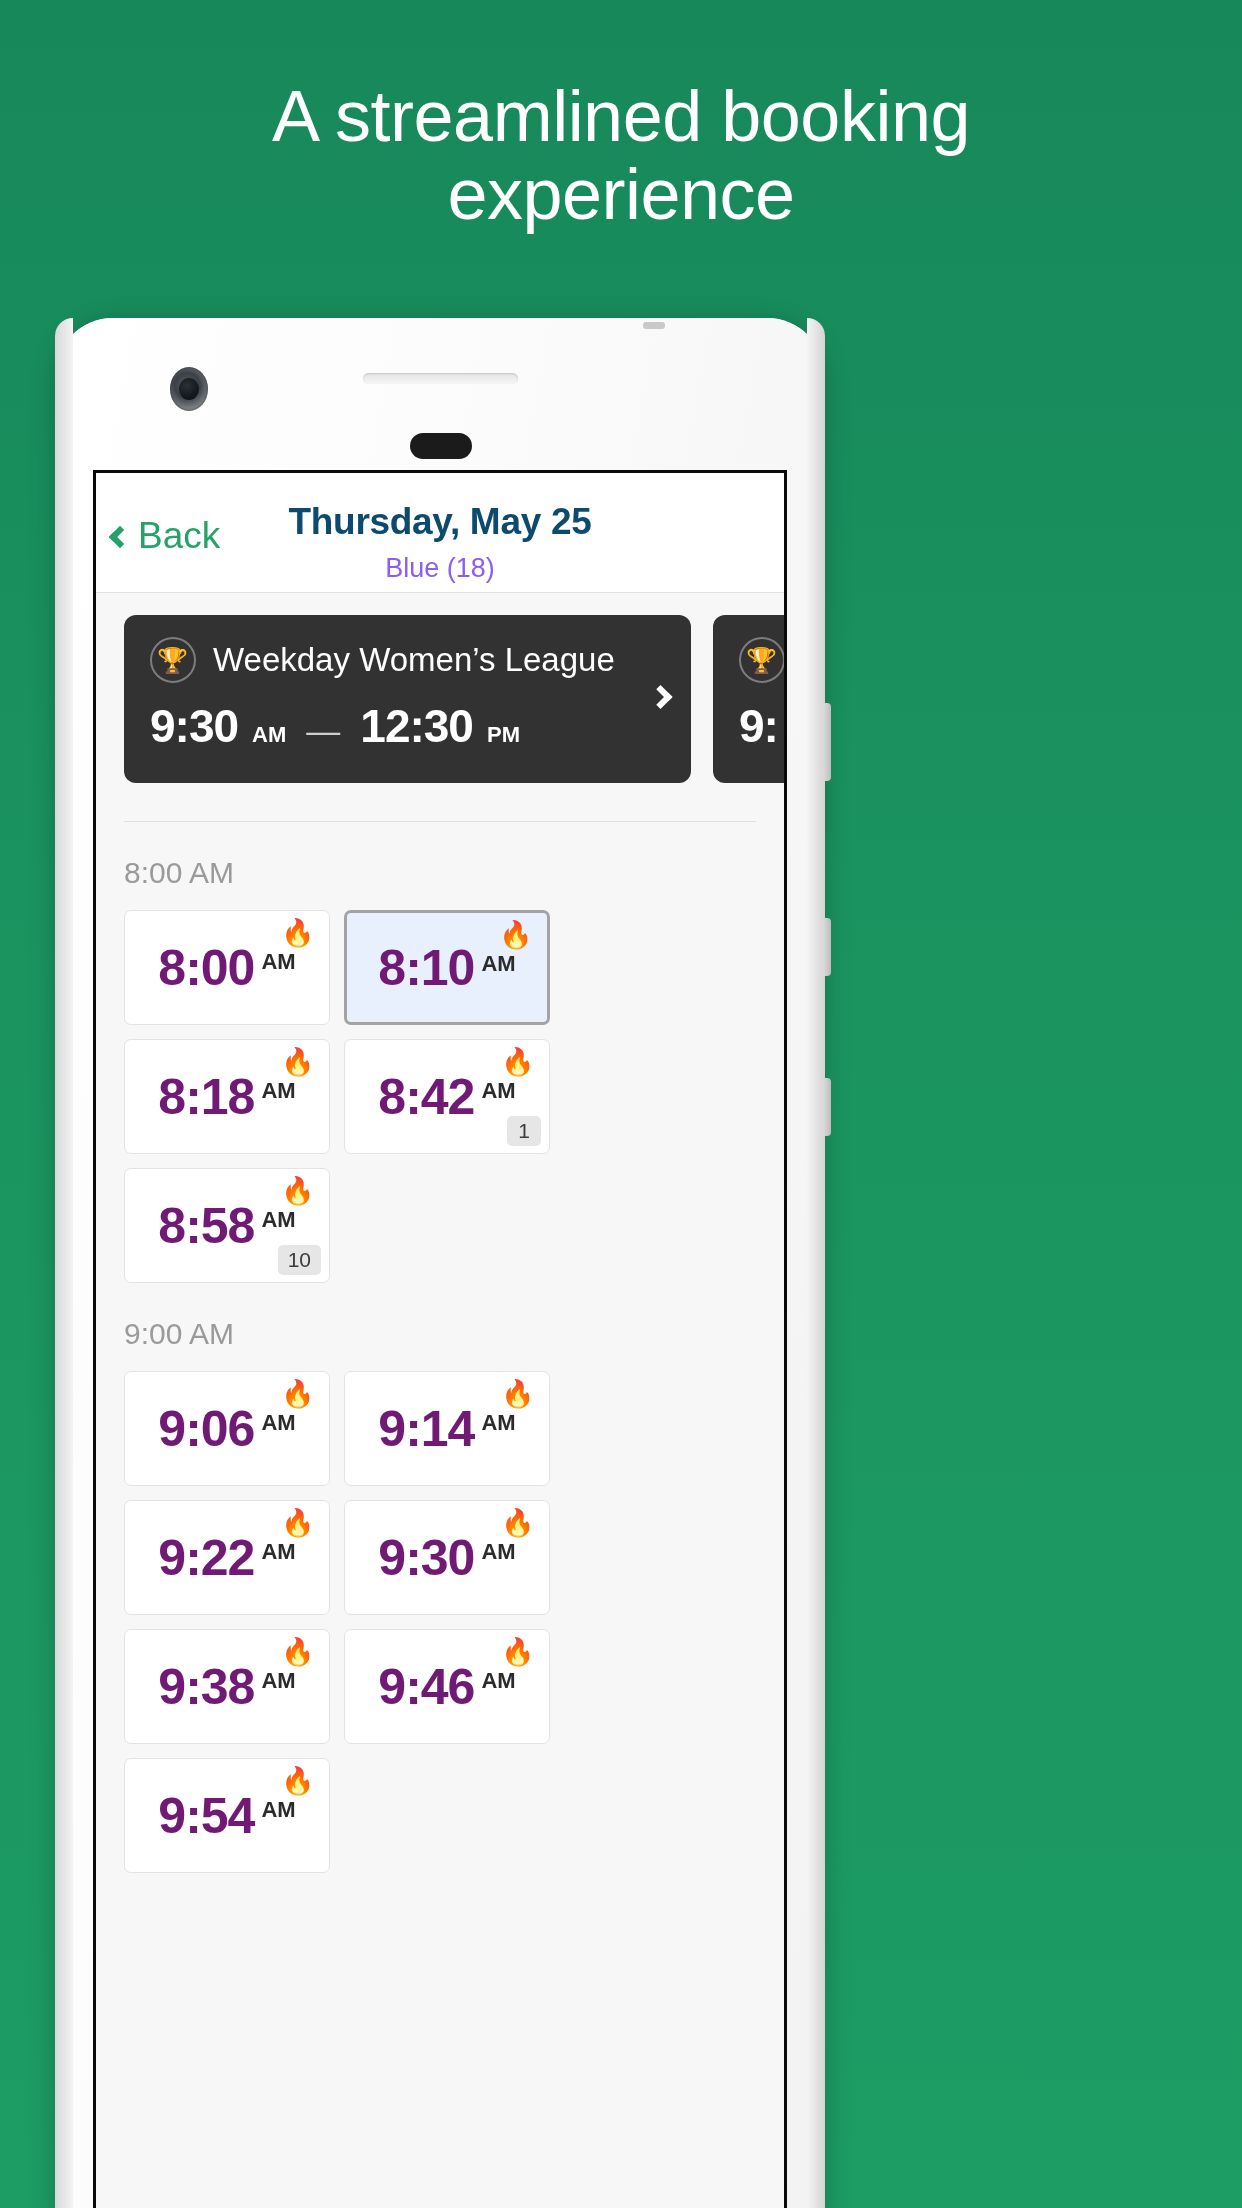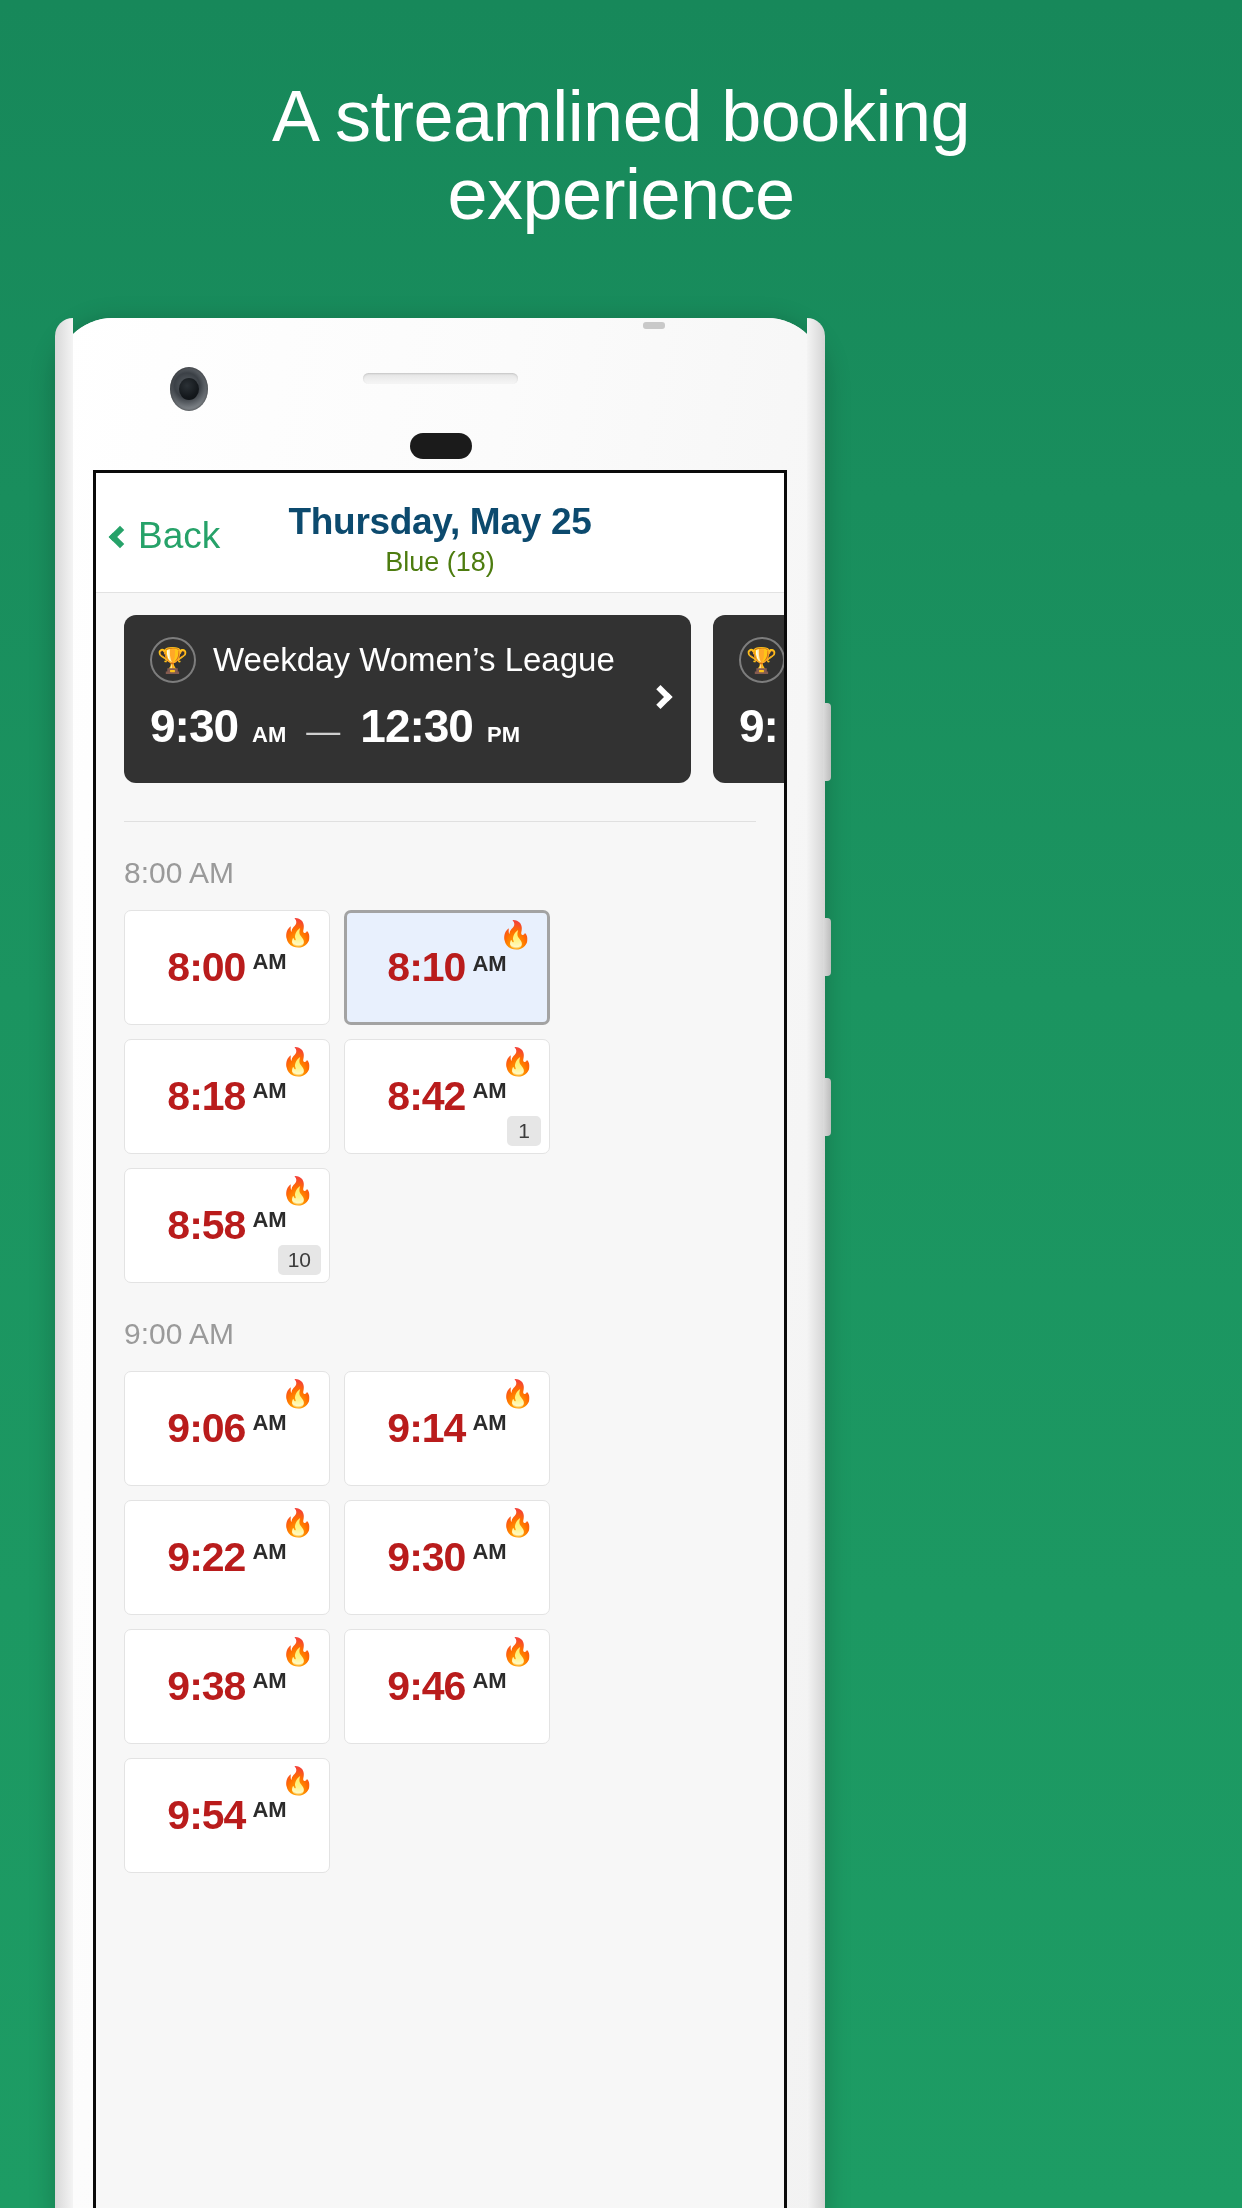--- a/index.html
+++ b/index.html
@@ -110,21 +110,21 @@
   .chev-left{
     display:inline-block; width:16px; height:16px;
     border-left:6px solid #26a269; border-bottom:6px solid #26a269;
     transform:rotate(45deg); margin-right:4px; margin-top:1px;
   }
   .nav-titles{
     position:absolute; left:0; right:0; top:28px;
     text-align:center;
   }
   .nav-title{ font-size:37px; font-weight:700; color:#0c4a6e; letter-spacing:-0.3px; }
-  .nav-sub{ font-size:27px; color:#4d7c0f; margin-top:4px; }
+  .nav-sub{ font-size:27px; color:#8b5cf6; margin-top:10px; }
 
   .scroll-body{ padding:0; }
 
   .section-label{
     font-size:28px; color:#9a9a9a;
     padding:32px 0 0 28px; letter-spacing:.4px;
   }
 
   
   .events-row{
@@ -191,21 +191,21 @@
     border:1px solid #e3e3e3;
     border-radius:7px;
     display:flex; align-items:center; justify-content:center;
     gap:7px;
   }
   .slot.selected{
     background:#e8f0fd;
     border:3px solid #a3a3a3;
   }
   .slot-time{
-    font-size:41px; font-weight:700; color:#b91c1c; letter-spacing:-1px;
+    font-size:50px; font-weight:700; color:#701a75; letter-spacing:-1px;
   }
   .slot-mer{
     font-size:22px; font-weight:700; color:#2b2b2b;
     align-self:flex-start; margin-top:38px;
   }
   .flame{
     position:absolute; right:14px; top:9px;
     font-size:27px; line-height:1;
   }
   .slot-badge{

